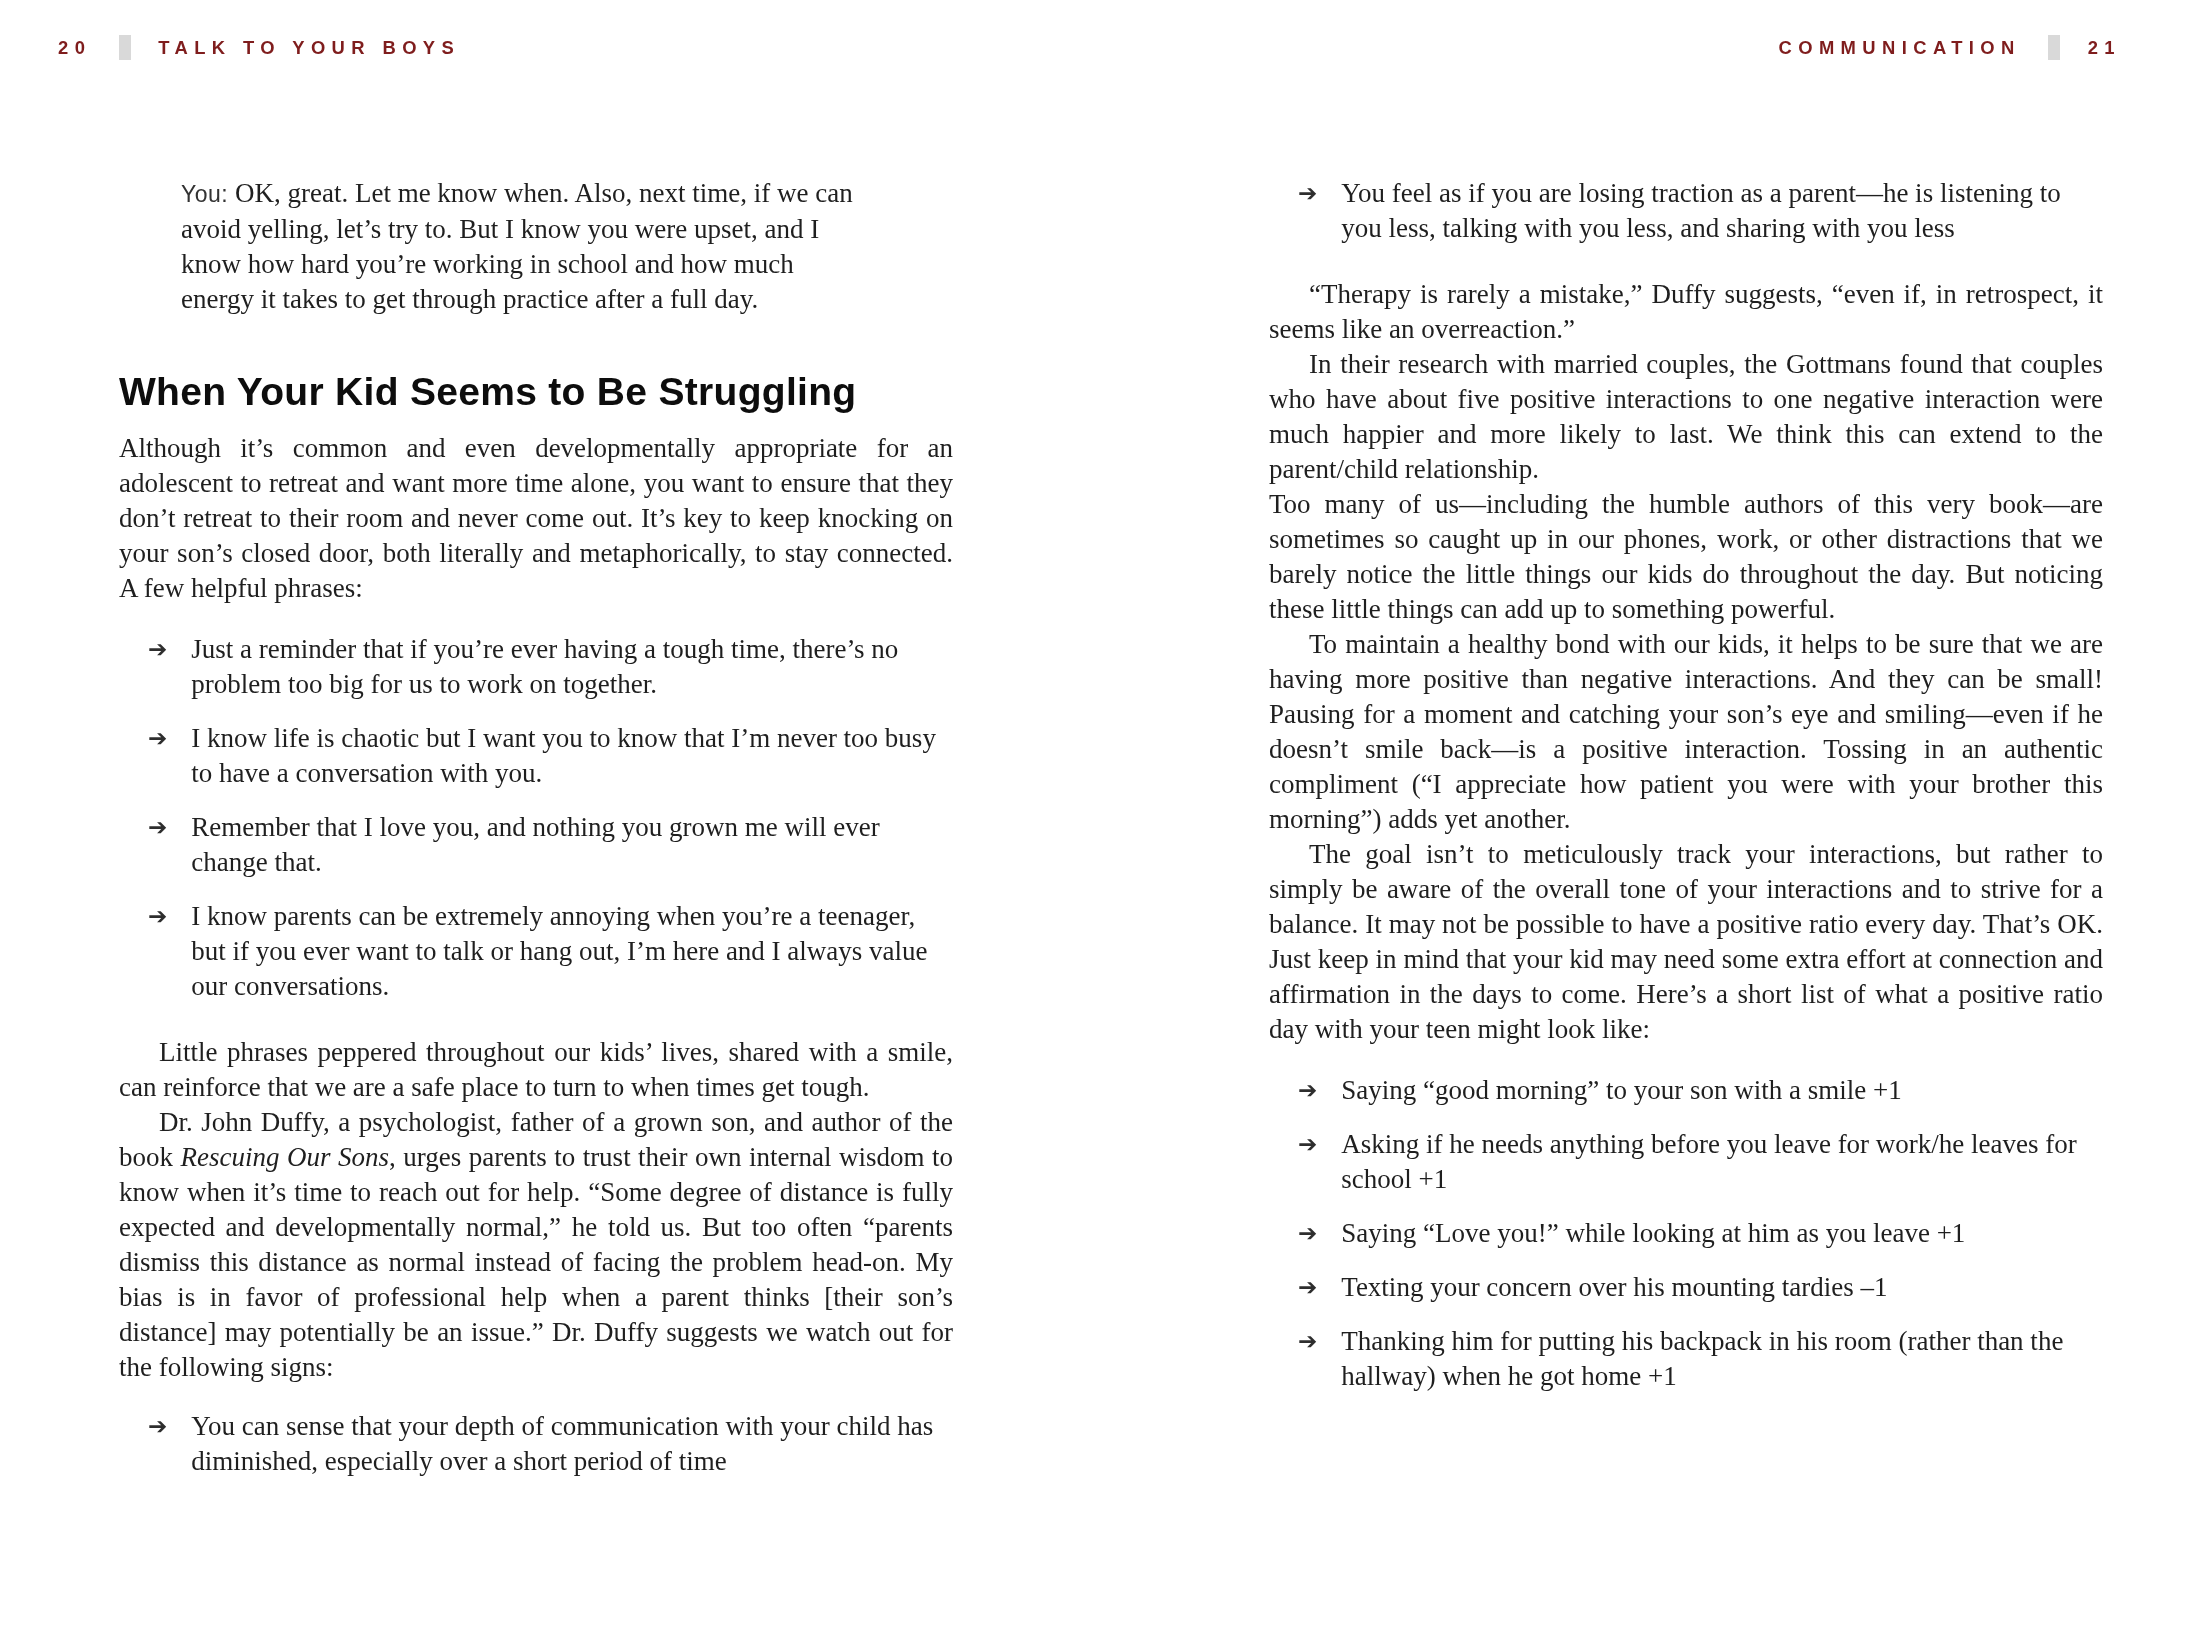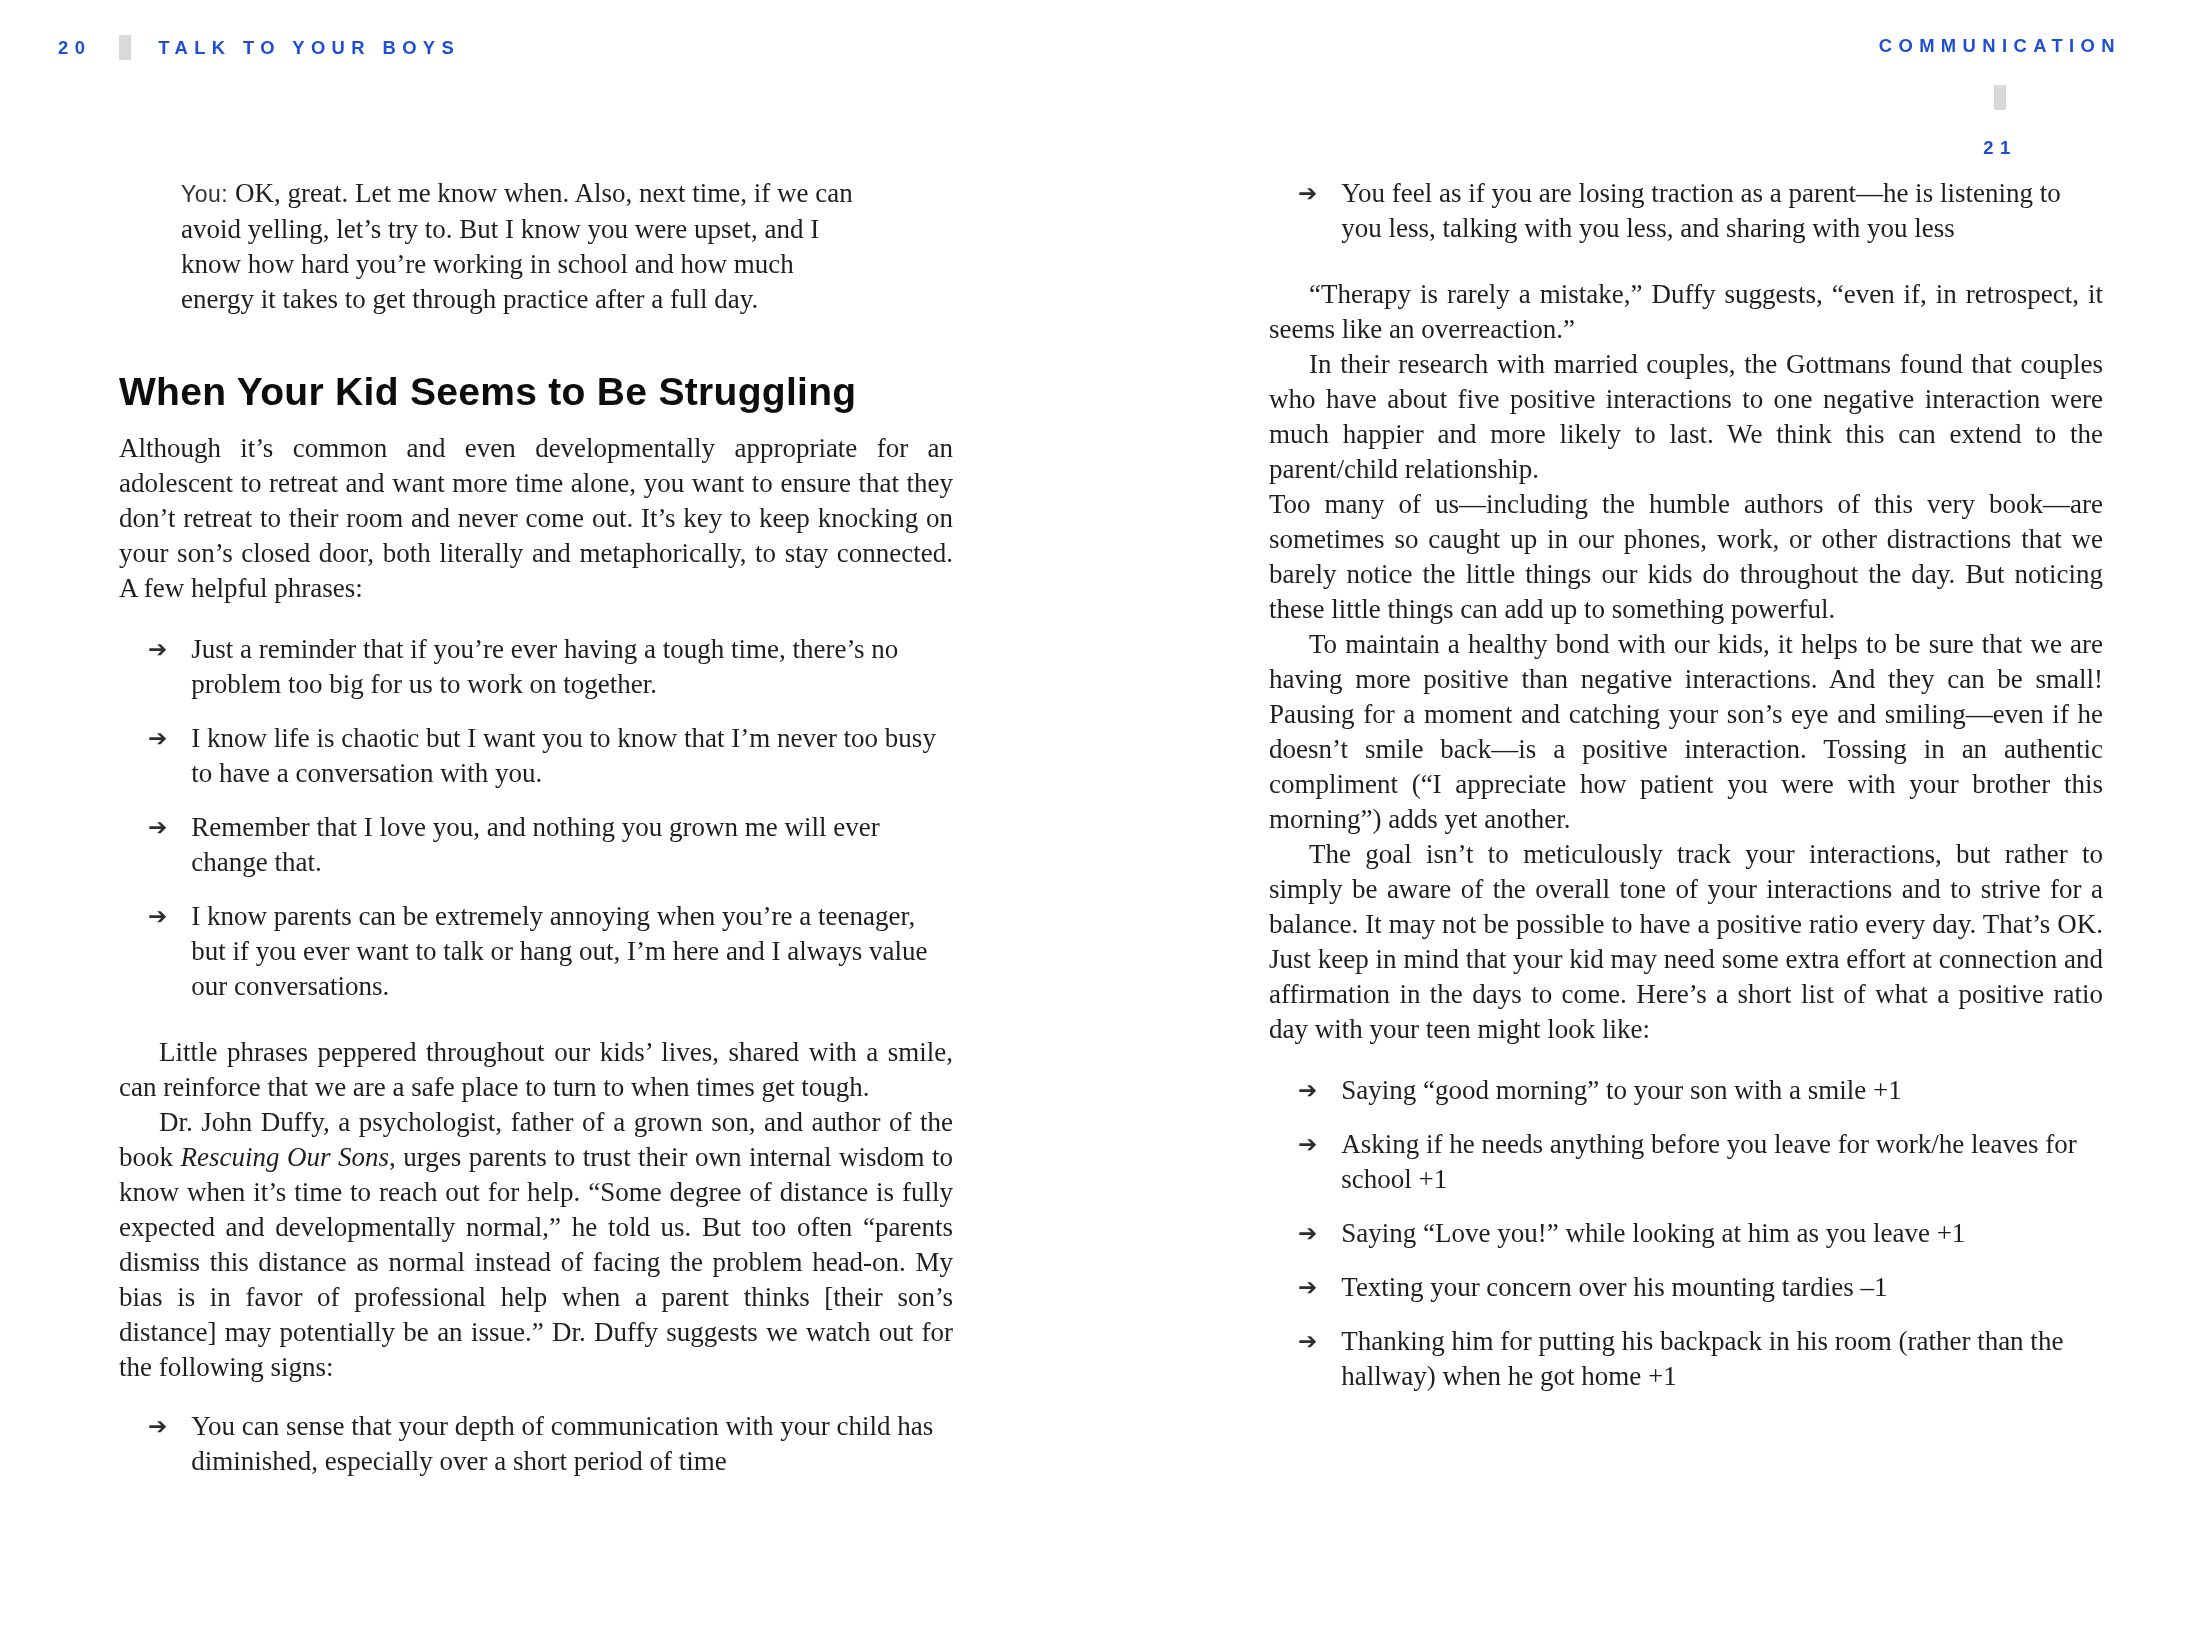--- a/index.html
+++ b/index.html
@@ -19,25 +19,25 @@
   .running-head {
     position: absolute;
     top: 35px;
     display: flex;
     align-items: center;
     gap: 27.5px;
     font-family: "Liberation Sans", sans-serif;
     font-size: 18.4px;
     font-weight: 600;
     letter-spacing: 6.4px;
-    color: #1d4ed8;
+    color: #7f1d1d;
     white-space: nowrap;
   }
   .running-head.left  { left: 58px; }
-  .running-head.right { right: 83px; flex-direction: column; }
+  .running-head.right { right: 83px; }
   .head-bar {
     display: inline-block;
     width: 12px;
     height: 25px;
     background: #d9d9d9;
     flex: 0 0 auto;
   }
 
   
   .col {

